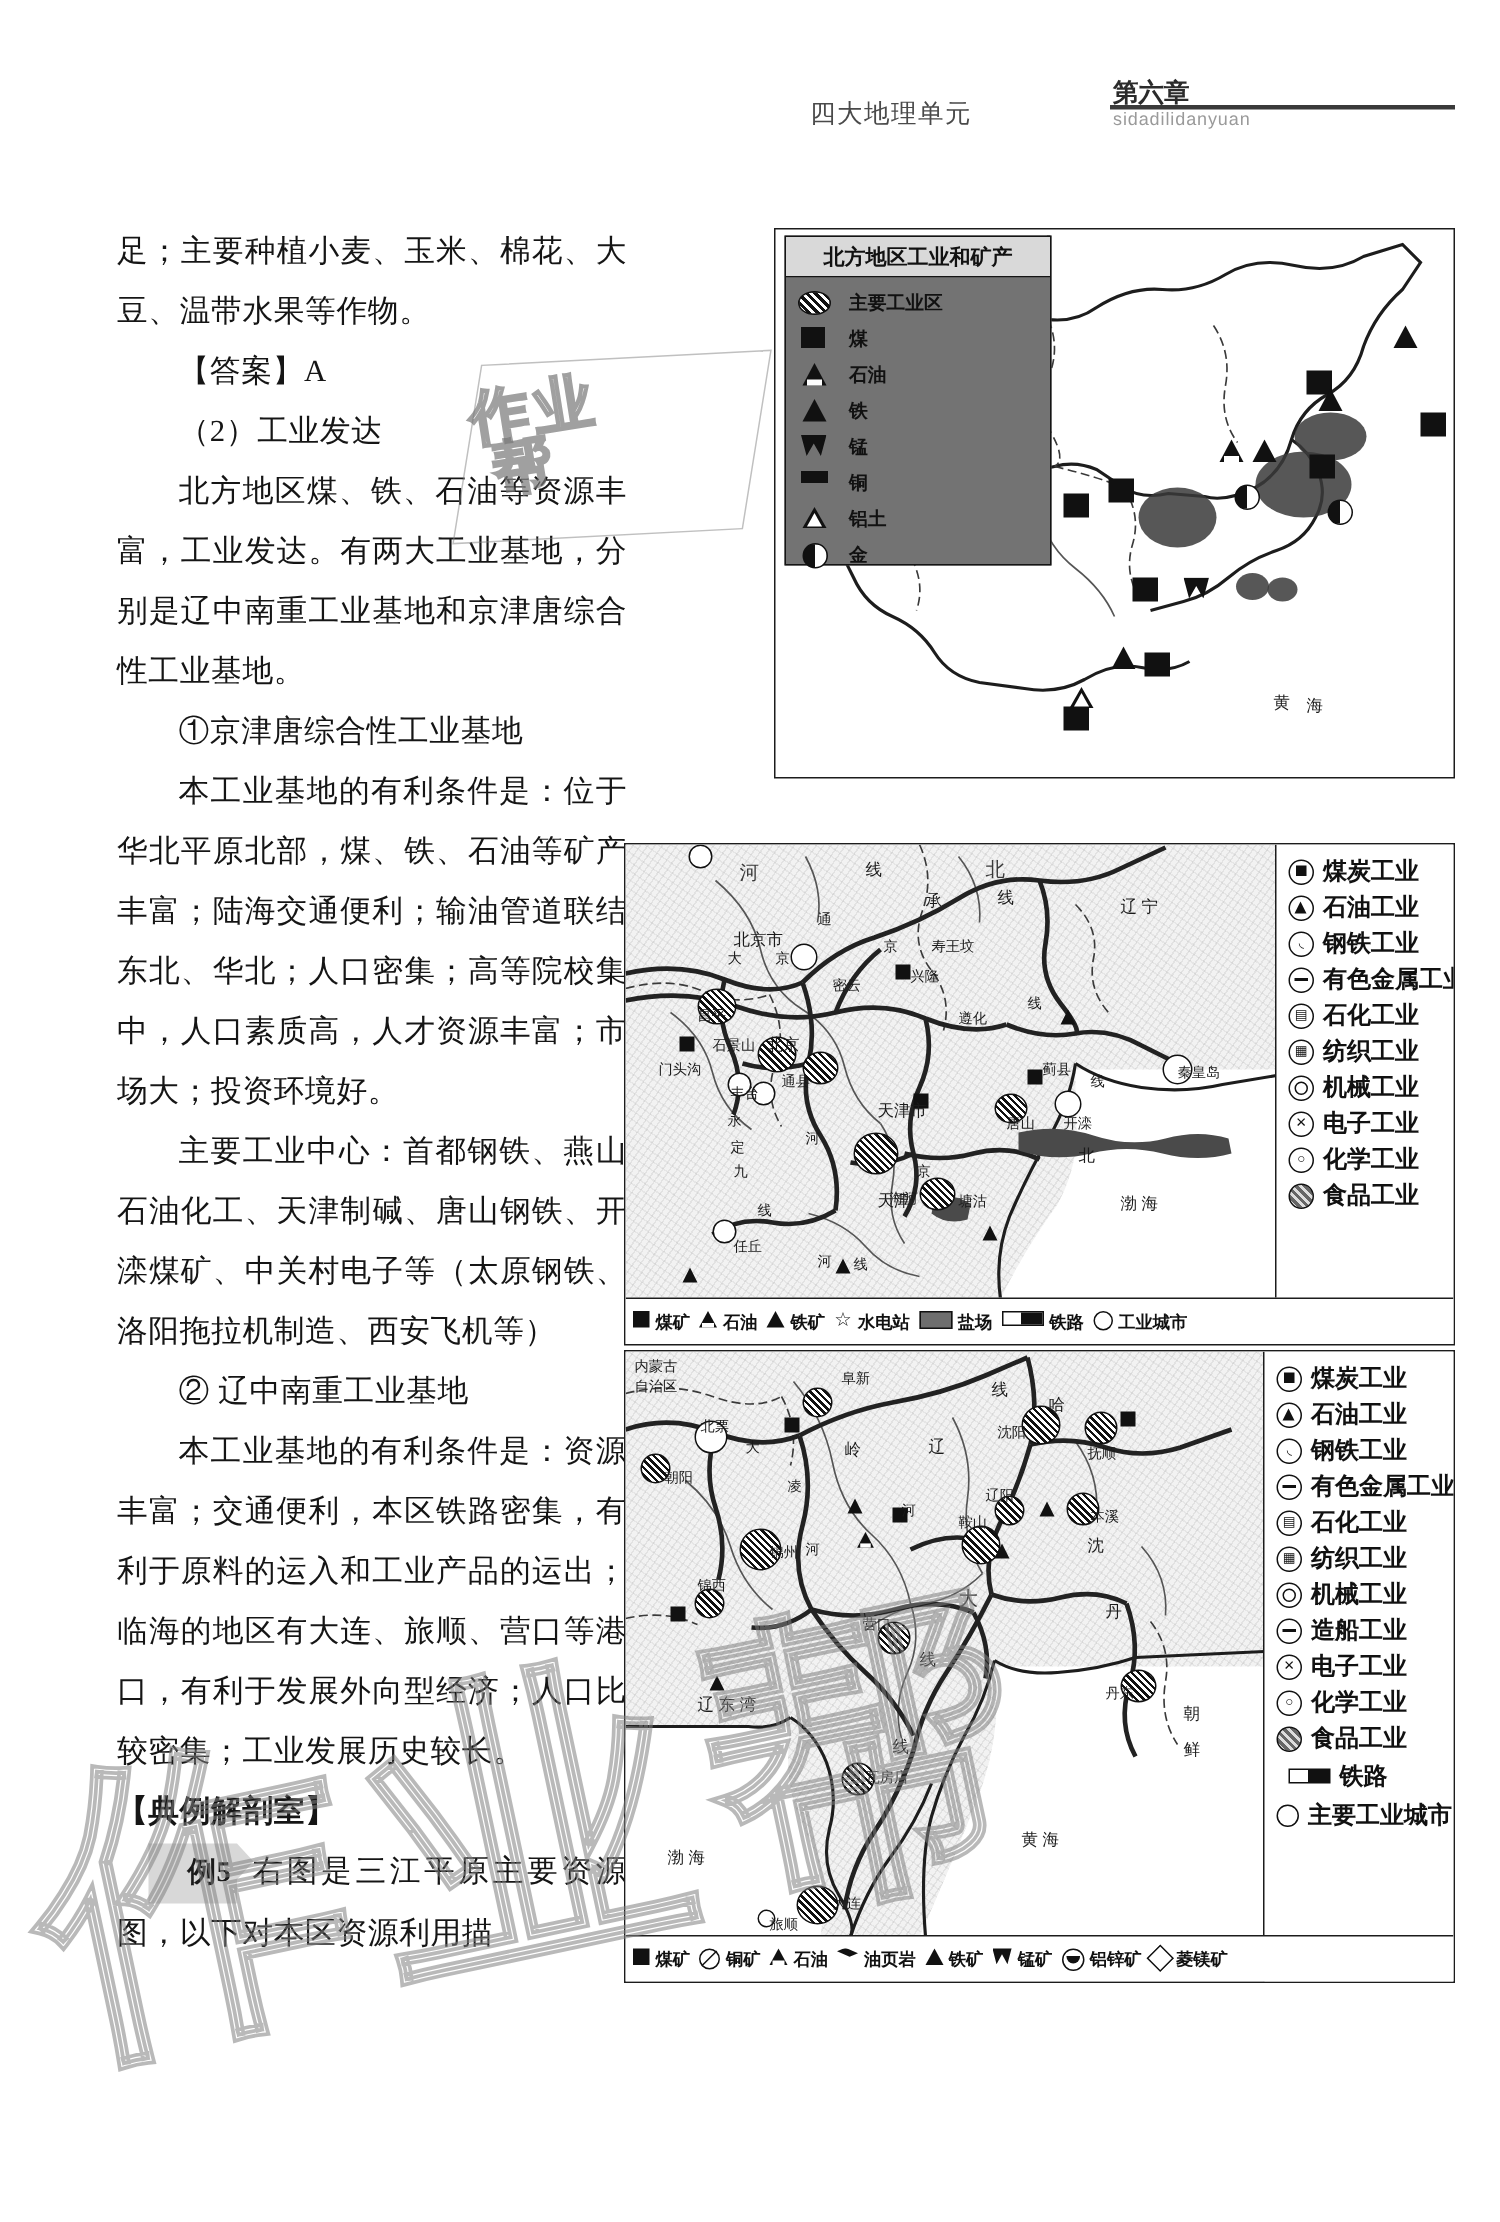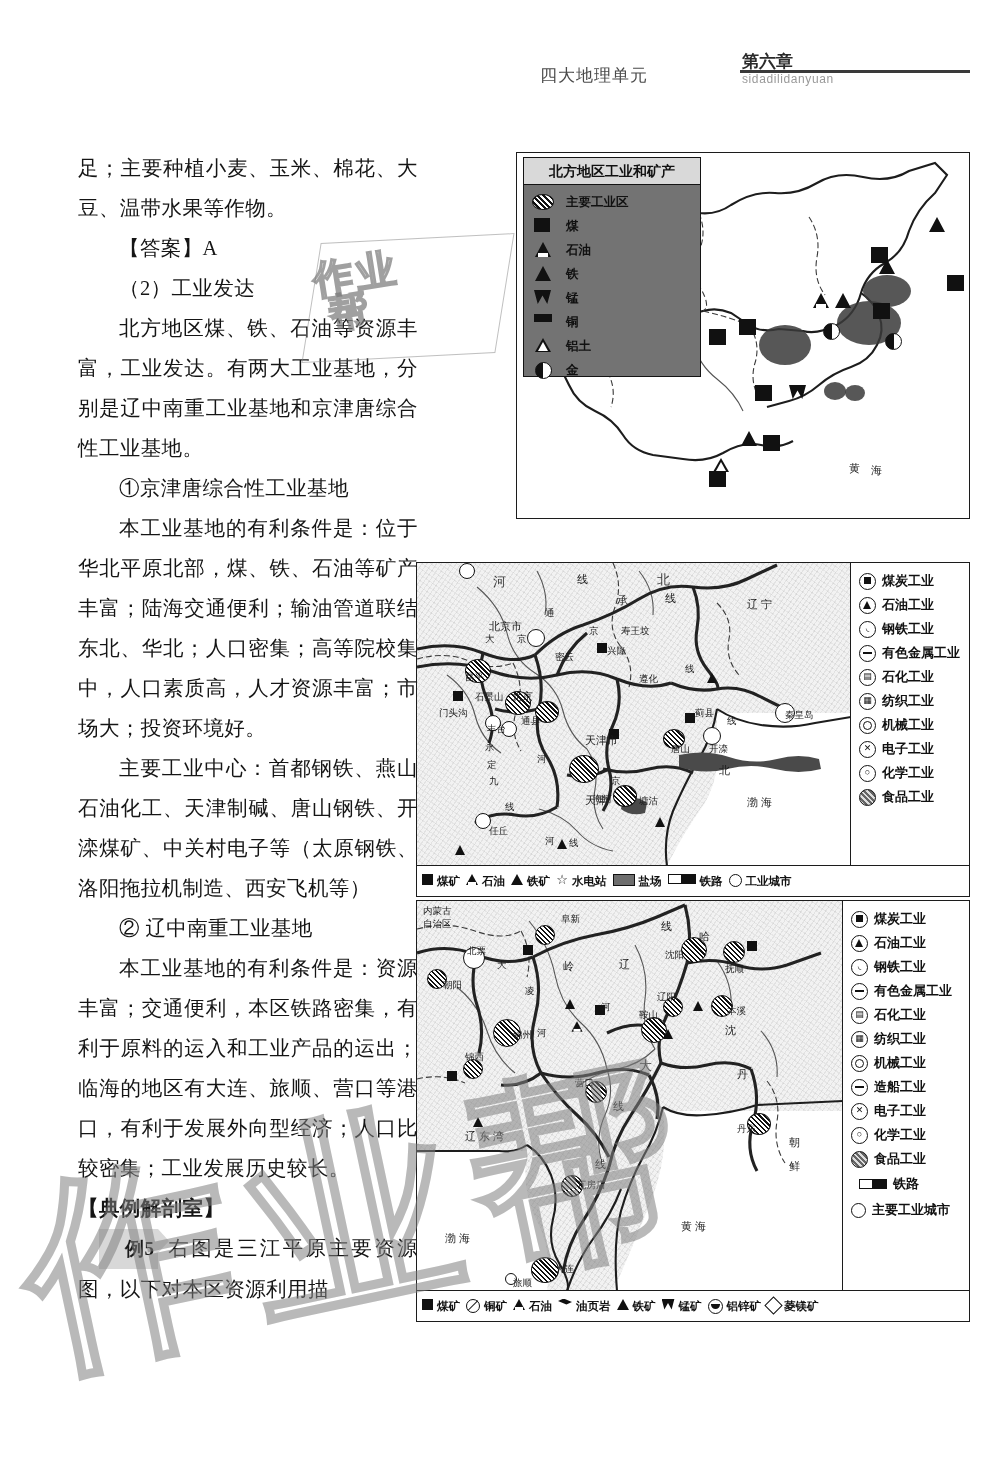--- a/index.html
+++ b/index.html
@@ -137,21 +137,21 @@
 
   
   .sidelg{
     position:absolute;top:0;bottom:0;border-left:1.5px solid #1c1c1c;background:#fff;
   }
   #fig2 .sidelg{right:0;width:118px;}
   #fig3 .sidelg{right:0;width:126px;}
   .sl-row{display:flex;align-items:center;padding-left:8px;}
   .sl-row .t{
     font-family:Liberation Sans, sans-serif;
-    font-size:13px;font-weight:bold;margin-left:6px;color:#111;white-space:nowrap;
+    font-size:16px;font-weight:bold;margin-left:6px;color:#111;white-space:nowrap;
   }
   .cg{
     width:15px;height:15px;border-radius:50%;border:1.4px solid #111;
     flex:0 0 15px;position:relative;background:#fff;
     font-family:"Liberation Sans","DejaVu Sans",sans-serif;
     font-size:9px;line-height:13px;text-align:center;color:#111;font-weight:bold;
   }
   .cg.fillcore:after{content:"";position:absolute;left:3.5px;top:3.5px;width:7px;height:7px;background:#111;}
   .cg.tri:after{content:"";position:absolute;left:3px;top:3px;
     border-left:4.5px solid transparent;border-right:4.5px solid transparent;border-bottom:8px solid #111;}

